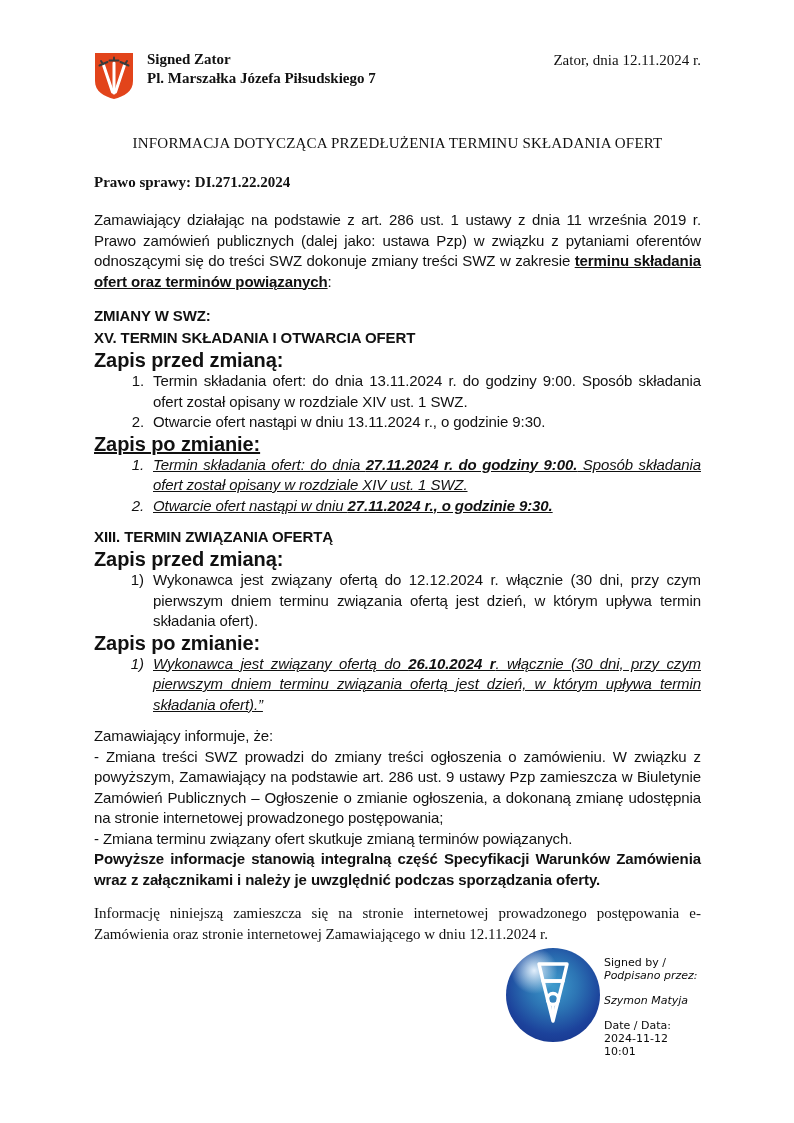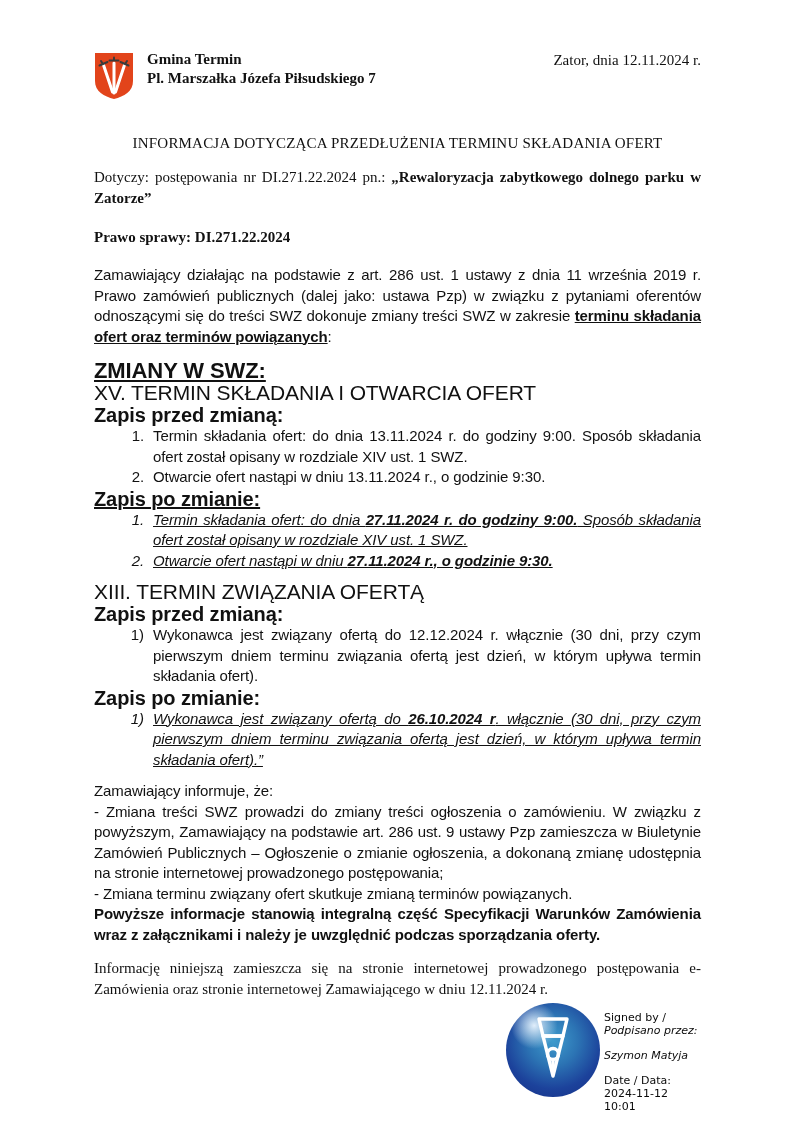--- a/index.html
+++ b/index.html
@@ -17,22 +17,22 @@
   
   .hdr{display:flex;align-items:flex-start;}
   .crest{width:40px;height:48px;flex:0 0 40px;margin-top:2px;}
   .hdr-addr{margin-left:13px;font-weight:bold;line-height:19px;}
   .hdr-date{margin-left:auto;white-space:nowrap;}
   
   .doc-title{text-align:center;margin-top:33px;letter-spacing:0.2px;}
   .p-dotyczy{margin-top:13px;}
   .p-znak{margin-top:18px;font-weight:bold;}
   .p-intro{margin-top:17px;}
-  .h-zmiany{margin-top:12px;font-size:22px;font-weight:bold;text-decoration:underline;line-height:23px;}
-  .h-sec{font-weight:normal;font-size:21px;line-height:22px;}
+  .h-zmiany{margin-top:12px;font-size:15px;font-weight:bold;line-height:23px;}
+  .h-sec{font-weight:bold;font-size:15px;line-height:22px;}
   .lbl{font-weight:bold;font-size:20px;line-height:22px;}
   .mt10{margin-top:10px;}
   .olist{margin:0;}
   .li{display:flex;}
   .li .num{flex:0 0 24px;text-align:right;margin-left:26px;}
   .li .gap{flex:0 0 9px;}
   .li .txt{flex:1;text-align:justify;}
   .iu{font-style:italic;text-decoration:underline;}
   .p-info{margin-top:11px;}
   .p-bold{font-weight:bold;}
@@ -68,31 +68,28 @@
       <g stroke="#3b3b3b" stroke-width="2" stroke-linecap="round">
         <line x1="5.5" y1="13.5" x2="13.5" y2="10"></line>
         <line x1="15.5" y1="8.5" x2="24.5" y2="8.5"></line>
         <line x1="26.5" y1="10" x2="34.5" y2="13.5"></line>
         <line x1="7" y1="9" x2="8.6" y2="11.5"></line>
         <line x1="20" y1="5.5" x2="20" y2="8"></line>
         <line x1="33" y1="9" x2="31.4" y2="11.5"></line>
       </g>
     </svg>
     <div class="hdr-addr">
-      <div>Gmina Termin</div>
+      <div>Signed Zator</div>
       <div>Pl. Marszałka Józefa Piłsudskiego 7</div>
     </div>
     <div class="hdr-date">Zator, dnia 12.11.2024 r.</div>
   </div>
 
   <div class="serif doc-title">INFORMACJA DOTYCZĄCA PRZEDŁUŻENIA TERMINU SKŁADANIA OFERT</div>
 
-  <div class="serif just p-dotyczy">
-    <span>Dotyczy: postępowania nr DI.271.22.2024 pn.: </span><span class="b">„Rewaloryzacja zabytkowego dolnego parku w Zatorze”</span>
-  </div>
 
   <div class="serif p-znak">Prawo sprawy: DI.271.22.2024</div>
 
   <div class="sans just p-intro">
     <span>Zamawiający działając na podstawie z art. 286 ust. 1 ustawy z dnia 11 września 2019 r. Prawo zamówień publicznych (dalej jako: ustawa Pzp) w związku z pytaniami oferentów odnoszącymi się do treści SWZ dokonuje zmiany treści SWZ w zakresie </span><span class="b u">terminu składania ofert oraz terminów powiązanych</span><span>:</span>
   </div>
 
   <div class="sans h-zmiany">ZMIANY W SWZ:</div>
 
   <div class="sans h-sec">XV. TERMIN SKŁADANIA I OTWARCIA OFERT</div>

